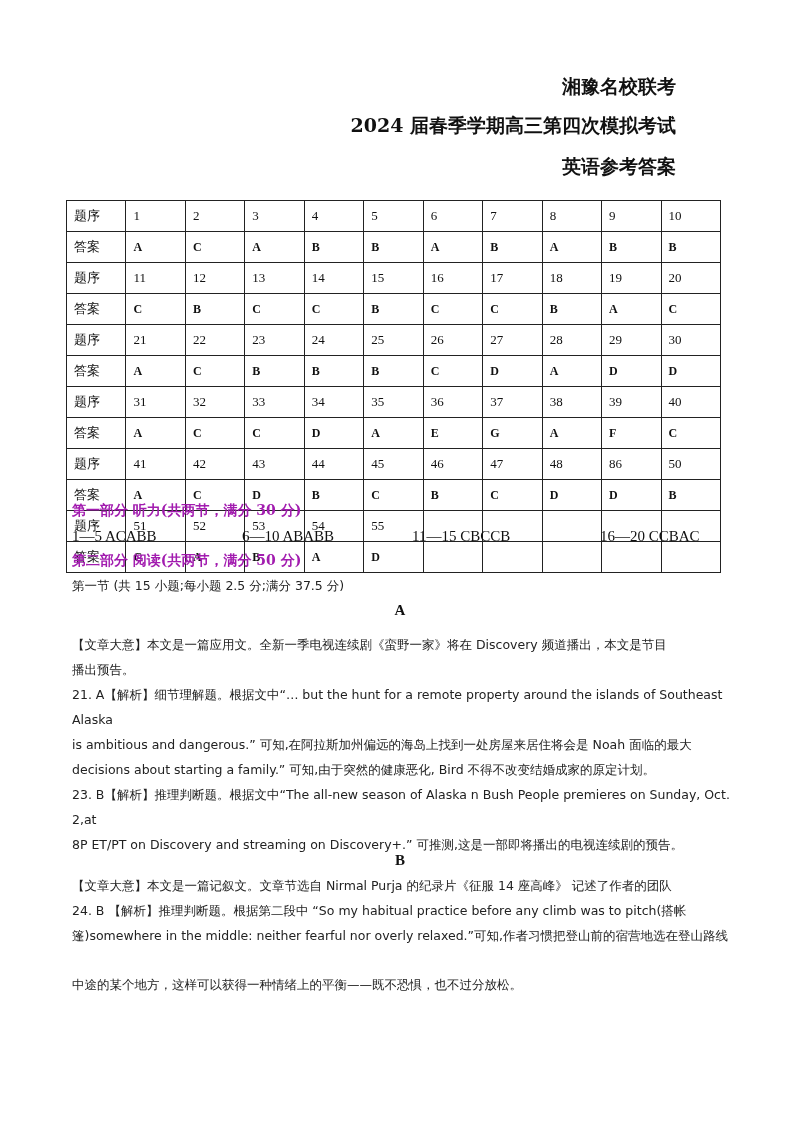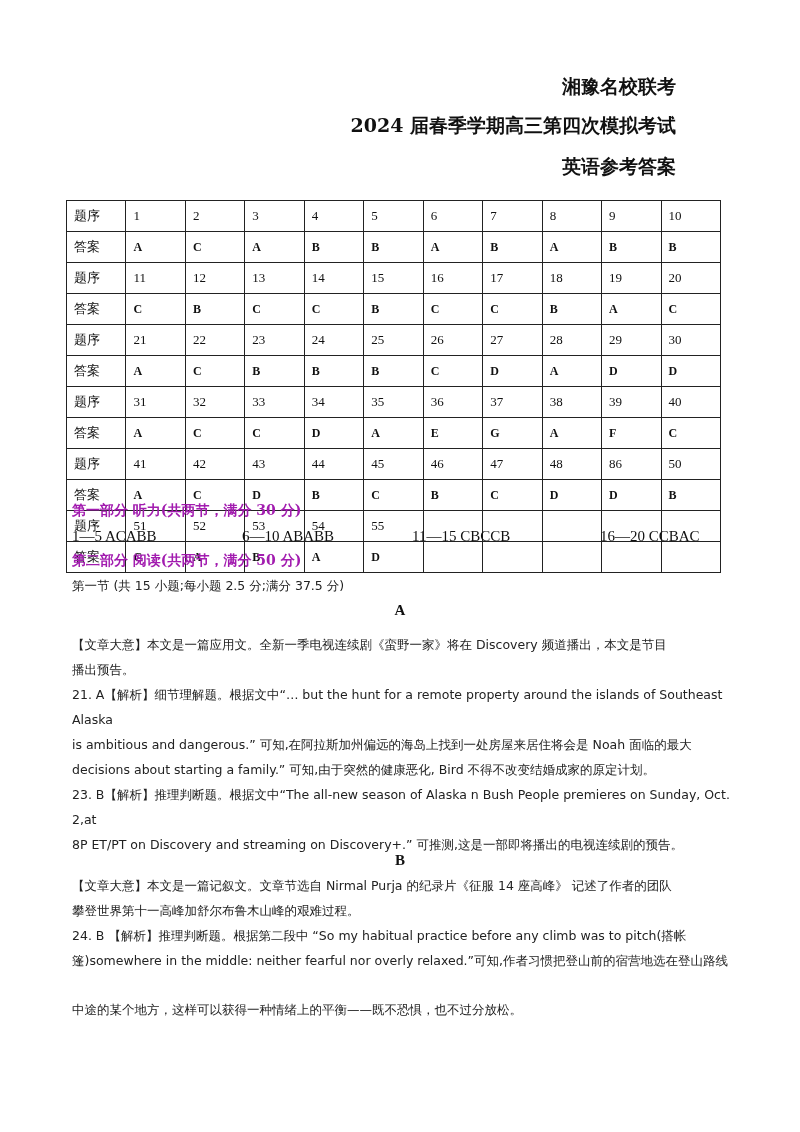--- a/index.html
+++ b/index.html
@@ -207,18 +207,17 @@
   <div>21. A【解析】细节理解题。根据文中“… but the hunt for a remote property around the islands of Southeast Alaska</div>
   <div>is ambitious and dangerous.” 可知,在阿拉斯加州偏远的海岛上找到一处房屋来居住将会是  Noah  面临的最大</div>
   <div>decisions about starting a family.” 可知,由于突然的健康恶化, Bird  不得不改变结婚成家的原定计划。</div>
   <div>23. B【解析】推理判断题。根据文中“The all-new season of Alaska n Bush People premieres on Sunday, Oct. 2,at</div>
   <div>8P ET/PT on Discovery and streaming on Discovery+.” 可推测,这是一部即将播出的电视连续剧的预告。</div>
 </div>
 
 <div class="sec" style="top:852px;">B</div>
 <div class="para" style="top:873px;">
   <div>【文章大意】本文是一篇记叙文。文章节选自 Nirmal Purja 的纪录片《征服 14 座高峰》 记述了作者的团队</div>
-  <div>攀登世界第十一高峰加舒尔布鲁木山峰的艰难过程。</div>
   <div>24. B  【解析】推理判断题。根据第二段中 “So my habitual practice before any climb was to pitch(搭帐</div>
   <div>篷)somewhere in the middle: neither fearful nor overly relaxed.”可知,作者习惯把登山前的宿营地选在登山路线</div>
   <div style="height:24px;"></div>
   <div>中途的某个地方，这样可以获得一种情绪上的平衡——既不恐惧，也不过分放松。</div>
 </div>
 
 </body></html>

